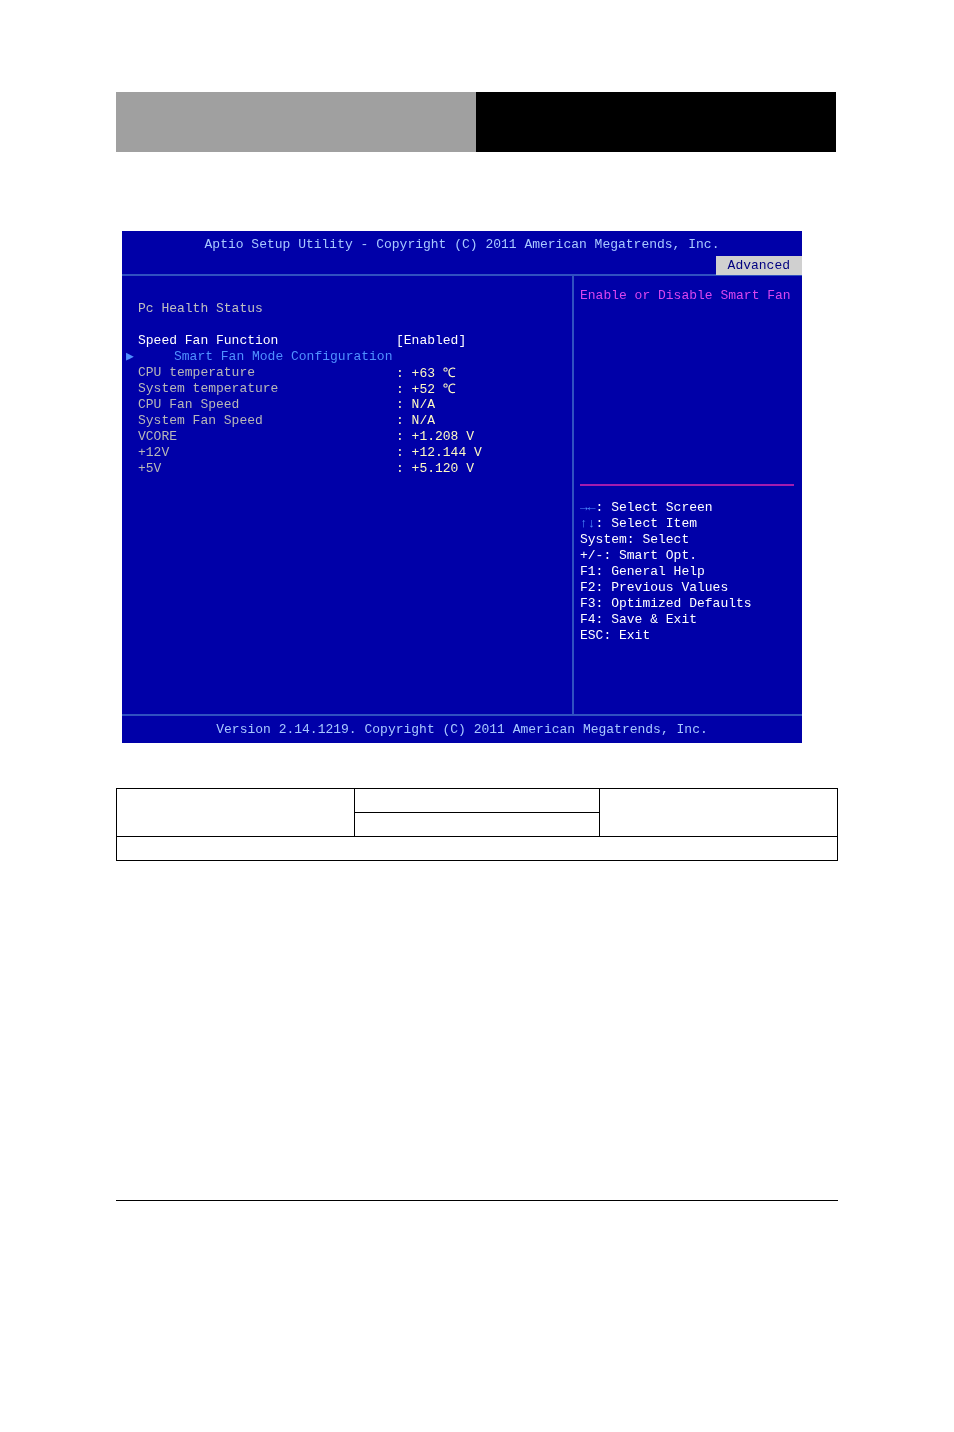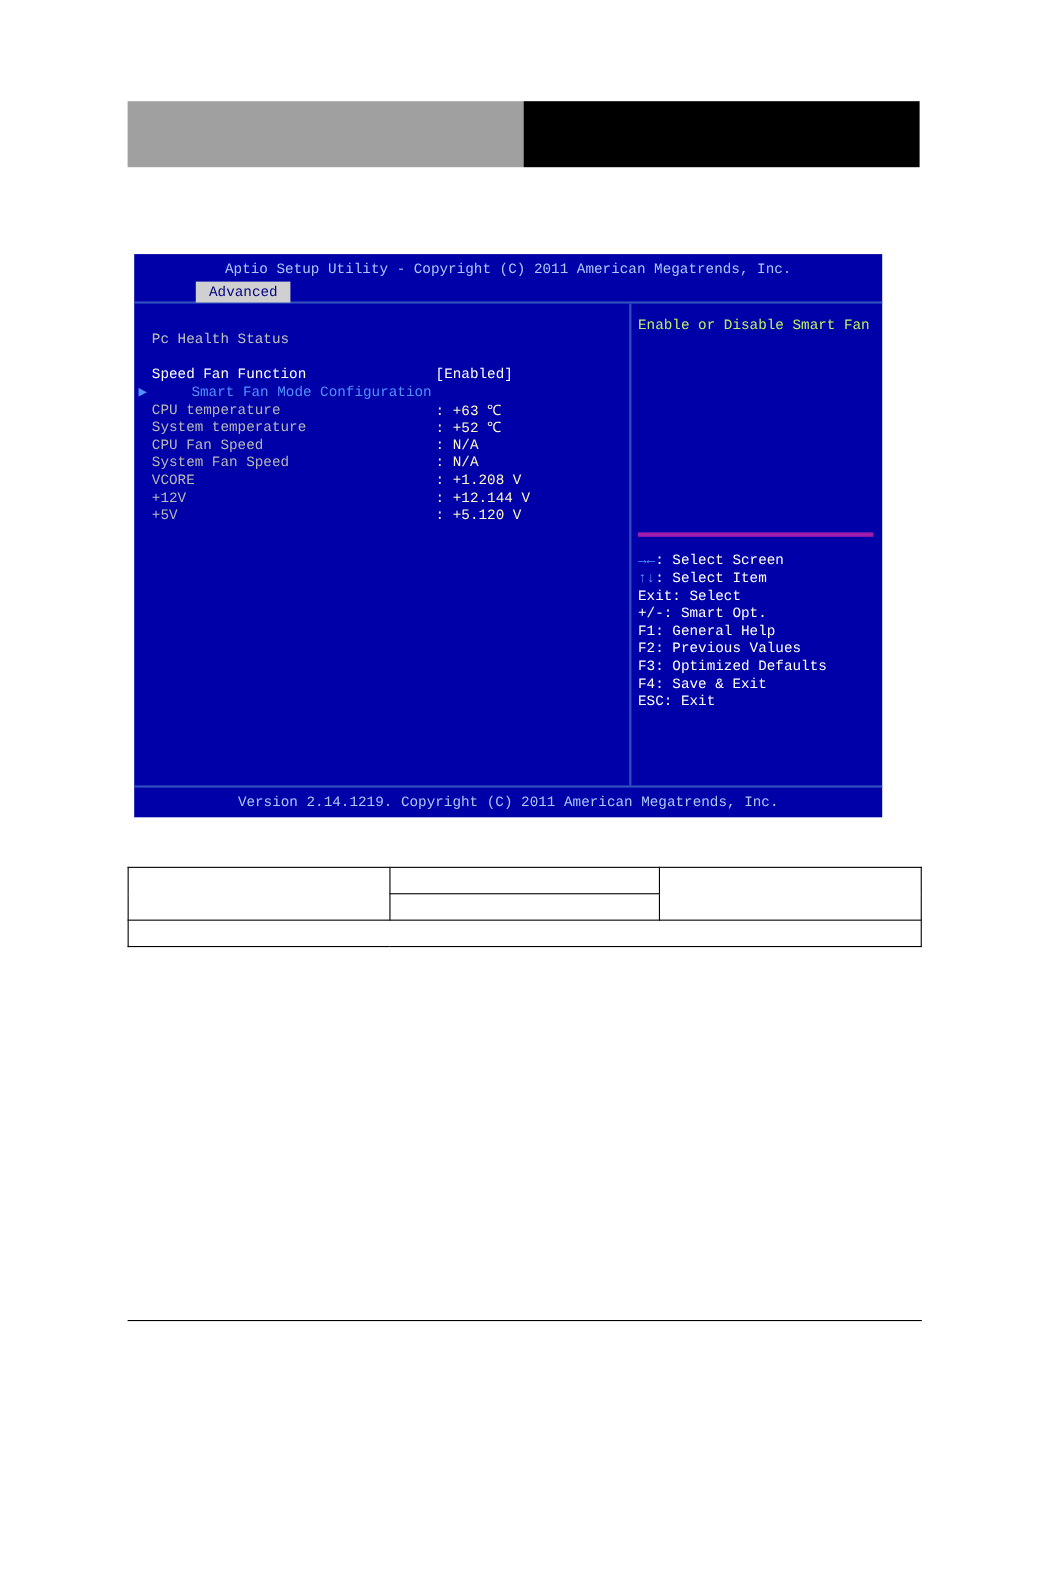--- a/index.html
+++ b/index.html
@@ -39,20 +39,21 @@
   }
   .bios-title {
     text-align: center;
     padding: 6px 0 4px 0;
     color: #a8c8ff;
     font-size: 13px;
   }
   .bios-tab-row {
     padding-left: 56px;
     height: 18px;
+    text-align: right;
   }
   .bios-tab {
     display: inline-block;
     background: #d0d0d0;
     color: #000080;
     padding: 2px 12px;
     font-size: 13px;
   }
   .bios-body {
     display: flex;
@@ -95,21 +96,21 @@
   .bios-pointer {
     position: absolute;
     left: 4px;
     color: #5090ff;
   }
   .bios-help {
     position: absolute;
     top: 208px;
     left: 6px;
     right: 6px;
-    border-top: 4px solid #a21caf;
+    border-top: 2px solid #a21caf;
     padding-top: 14px;
   }
   .help-line { height: 16px; white-space: pre; }
   .help-sym { color: #5090ff; }
   .bios-footer {
     text-align: center;
     padding: 6px 0;
     color: #a8c8ff;
     border-top: 2px solid #3050c0;
     font-size: 13px;
@@ -191,26 +192,26 @@
         <span class="bios-label">+12V</span>
         <span class="bios-val">: +12.144 V</span>
       </div>
       <div class="bios-row">
         <span class="bios-label">+5V</span>
         <span class="bios-val">: +5.120 V</span>
       </div>
     </div>
 
     <div class="bios-right">
-      <div style="color:#bef264">Enable or Disable Smart Fan</div>
+      <div style="color:#d946ef">Enable or Disable Smart Fan</div>
 
       <div class="bios-help">
         <div class="help-line"><span class="help-sym">→←</span><span>: Select Screen</span></div>
         <div class="help-line"><span class="help-sym">↑↓</span><span>: Select Item</span></div>
-        <div class="help-line"><span>Exit: Select</span></div>
+        <div class="help-line"><span>System: Select</span></div>
         <div class="help-line"><span>+/-: Smart Opt.</span></div>
         <div class="help-line"><span>F1: General Help</span></div>
         <div class="help-line"><span>F2: Previous Values</span></div>
         <div class="help-line"><span>F3: Optimized Defaults</span></div>
         <div class="help-line"><span>F4: Save &amp; Exit</span></div>
         <div class="help-line"><span>ESC: Exit</span></div>
       </div>
     </div>
   </div>
   <div class="bios-footer">Version 2.14.1219. Copyright (C) 2011 American Megatrends, Inc.</div>

